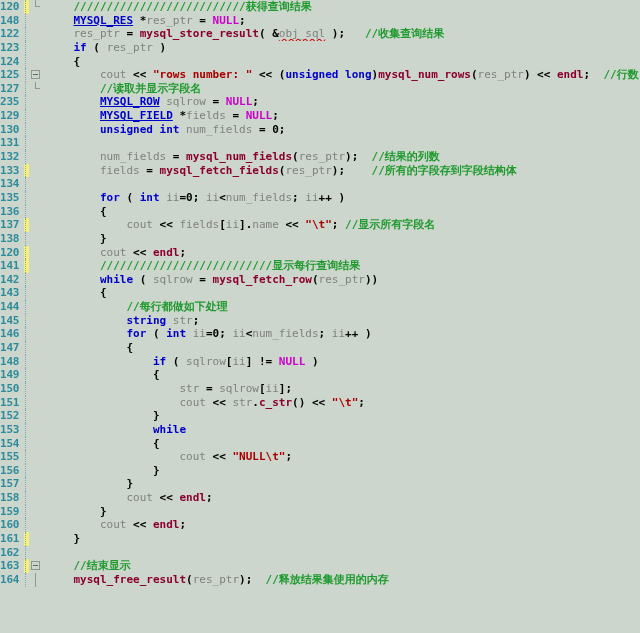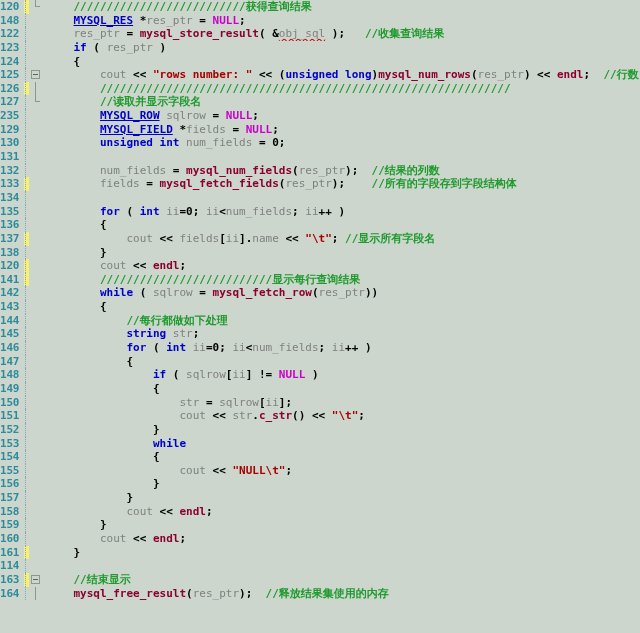--- a/index.html
+++ b/index.html
@@ -129,21 +129,20 @@
 <body>
 
 <div id="editor">
   <div class="lines" id="lines">
       <div class="row"><div class="gutter">120</div><div class="mark-col modified"></div><div class="fold-col"><div class="fold-end"></div></div><div class="code">    <span class="cmt">//////////////////////////</span><span class="cmt cjk">获得查询结果</span></div></div>
       <div class="row"><div class="gutter">148</div><div class="mark-col"></div><div class="fold-col"></div><div class="code">    <span class="typ">MYSQL_RES</span><span class="id"> </span><span class="op">*</span><span class="id">res_ptr</span><span class="id"> </span><span class="op">=</span><span class="id"> </span><span class="mac">NULL</span><span class="pun">;</span></div></div>
       <div class="row"><div class="gutter">122</div><div class="mark-col"></div><div class="fold-col"></div><div class="code">    <span class="id">res_ptr</span><span class="id"> </span><span class="op">=</span><span class="id"> </span><span class="fn">mysql_store_result</span><span class="pun">( </span><span class="op">&amp;</span><span class="err">obj_sql</span><span class="pun"> );</span><span class="id">   </span><span class="cmt">//</span><span class="cmt cjk">收集查询结果</span></div></div>
       <div class="row"><div class="gutter">123</div><div class="mark-col"></div><div class="fold-col"></div><div class="code">    <span class="kw">if</span><span class="pun"> ( </span><span class="id">res_ptr</span><span class="pun"> )</span></div></div>
       <div class="row"><div class="gutter">124</div><div class="mark-col"></div><div class="fold-col"></div><div class="code">    <span class="pun">{</span></div></div>
       <div class="row"><div class="gutter">125</div><div class="mark-col"></div><div class="fold-col"><div class="fold-box"></div></div><div class="code">        <span class="id">cout</span><span class="op"> &lt;&lt; </span><span class="str">"rows number: "</span><span class="op"> &lt;&lt; </span><span class="pun">(</span><span class="kw">unsigned long</span><span class="pun">)</span><span class="fn">mysql_num_rows</span><span class="pun">(</span><span class="id">res_ptr</span><span class="pun">)</span><span class="op"> &lt;&lt; </span><span class="fn">endl</span><span class="pun">;</span><span class="id">  </span><span class="cmt">//</span><span class="cmt cjk">行数</span></div></div>
-      <div class="row"><div class="gutter">126</div><div class="mark-col modified"></div><div class="fold-col"><div class="fold-line"></div></div><div class="code">        <span class="cmt">//////////////////////////////////////////////////////////////</span></div></div>
       <div class="row"><div class="gutter">127</div><div class="mark-col"></div><div class="fold-col"><div class="fold-end"></div></div><div class="code">        <span class="cmt">//</span><span class="cmt cjk">读取并显示字段名</span></div></div>
       <div class="row"><div class="gutter">235</div><div class="mark-col"></div><div class="fold-col"></div><div class="code">        <span class="typ">MYSQL_ROW</span><span class="id"> </span><span class="id">sqlrow</span><span class="id"> </span><span class="op">=</span><span class="id"> </span><span class="mac">NULL</span><span class="pun">;</span></div></div>
       <div class="row"><div class="gutter">129</div><div class="mark-col"></div><div class="fold-col"></div><div class="code">        <span class="typ">MYSQL_FIELD</span><span class="id"> </span><span class="op">*</span><span class="id">fields</span><span class="id"> </span><span class="op">=</span><span class="id"> </span><span class="mac">NULL</span><span class="pun">;</span></div></div>
       <div class="row"><div class="gutter">130</div><div class="mark-col"></div><div class="fold-col"></div><div class="code">        <span class="kw">unsigned int</span><span class="id"> </span><span class="id">num_fields</span><span class="id"> </span><span class="op">=</span><span class="id"> </span><span class="num">0</span><span class="pun">;</span></div></div>
       <div class="row"><div class="gutter">131</div><div class="mark-col"></div><div class="fold-col"></div><div class="code"></div></div>
       <div class="row"><div class="gutter">132</div><div class="mark-col"></div><div class="fold-col"></div><div class="code">        <span class="id">num_fields</span><span class="id"> </span><span class="op">=</span><span class="id"> </span><span class="fn">mysql_num_fields</span><span class="pun">(</span><span class="id">res_ptr</span><span class="pun">);</span><span class="id">  </span><span class="cmt">//</span><span class="cmt cjk">结果的列数</span></div></div>
       <div class="row"><div class="gutter">133</div><div class="mark-col modified"></div><div class="fold-col"></div><div class="code">        <span class="id">fields</span><span class="id"> </span><span class="op">=</span><span class="id"> </span><span class="fn">mysql_fetch_fields</span><span class="pun">(</span><span class="id">res_ptr</span><span class="pun">);</span><span class="id">    </span><span class="cmt">//</span><span class="cmt cjk">所有的字段存到字段结构体</span></div></div>
       <div class="row"><div class="gutter">134</div><div class="mark-col"></div><div class="fold-col"></div><div class="code"></div></div>
       <div class="row"><div class="gutter">135</div><div class="mark-col"></div><div class="fold-col"></div><div class="code">        <span class="kw">for</span><span class="pun"> ( </span><span class="kw">int</span><span class="id"> </span><span class="id">ii</span><span class="op">=</span><span class="num">0</span><span class="pun">; </span><span class="id">ii</span><span class="op">&lt;</span><span class="id">num_fields</span><span class="pun">; </span><span class="id">ii</span><span class="op">++</span><span class="pun"> )</span></div></div>
       <div class="row"><div class="gutter">136</div><div class="mark-col"></div><div class="fold-col"></div><div class="code">        <span class="pun">{</span></div></div>
@@ -164,17 +163,17 @@
       <div class="row"><div class="gutter">152</div><div class="mark-col"></div><div class="fold-col"></div><div class="code">                <span class="pun">}</span></div></div>
       <div class="row"><div class="gutter">153</div><div class="mark-col"></div><div class="fold-col"></div><div class="code">                <span class="kw">while</span></div></div>
       <div class="row"><div class="gutter">154</div><div class="mark-col"></div><div class="fold-col"></div><div class="code">                <span class="pun">{</span></div></div>
       <div class="row"><div class="gutter">155</div><div class="mark-col"></div><div class="fold-col"></div><div class="code">                    <span class="id">cout</span><span class="op"> &lt;&lt; </span><span class="str">"NULL\t"</span><span class="pun">;</span></div></div>
       <div class="row"><div class="gutter">156</div><div class="mark-col"></div><div class="fold-col"></div><div class="code">                <span class="pun">}</span></div></div>
       <div class="row"><div class="gutter">157</div><div class="mark-col"></div><div class="fold-col"></div><div class="code">            <span class="pun">}</span></div></div>
       <div class="row"><div class="gutter">158</div><div class="mark-col"></div><div class="fold-col"></div><div class="code">            <span class="id">cout</span><span class="op"> &lt;&lt; </span><span class="fn">endl</span><span class="pun">;</span></div></div>
       <div class="row"><div class="gutter">159</div><div class="mark-col"></div><div class="fold-col"></div><div class="code">        <span class="pun">}</span></div></div>
       <div class="row"><div class="gutter">160</div><div class="mark-col"></div><div class="fold-col"></div><div class="code">        <span class="id">cout</span><span class="op"> &lt;&lt; </span><span class="fn">endl</span><span class="pun">;</span></div></div>
       <div class="row"><div class="gutter">161</div><div class="mark-col modified"></div><div class="fold-col"></div><div class="code">    <span class="pun">}</span></div></div>
-      <div class="row"><div class="gutter">114</div><div class="mark-col"></div><div class="fold-col"></div><div class="code"></div></div>
+      <div class="row"><div class="gutter">162</div><div class="mark-col"></div><div class="fold-col"></div><div class="code"></div></div>
       <div class="row"><div class="gutter">163</div><div class="mark-col modified"></div><div class="fold-col"><div class="fold-box"></div></div><div class="code">    <span class="cmt">//</span><span class="cmt cjk">结束显示</span></div></div>
       <div class="row"><div class="gutter">164</div><div class="mark-col"></div><div class="fold-col"><div class="fold-line"></div></div><div class="code">    <span class="fn">mysql_free_result</span><span class="pun">(</span><span class="id">res_ptr</span><span class="pun">);</span><span class="id">  </span><span class="cmt">//</span><span class="cmt cjk">释放结果集使用的内存</span></div></div>
     </div>
 </div>
 
 </body></html>

